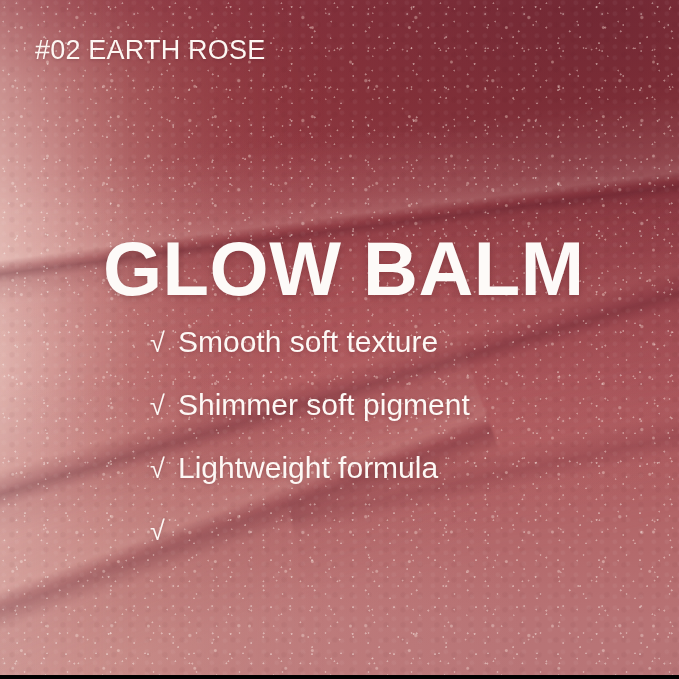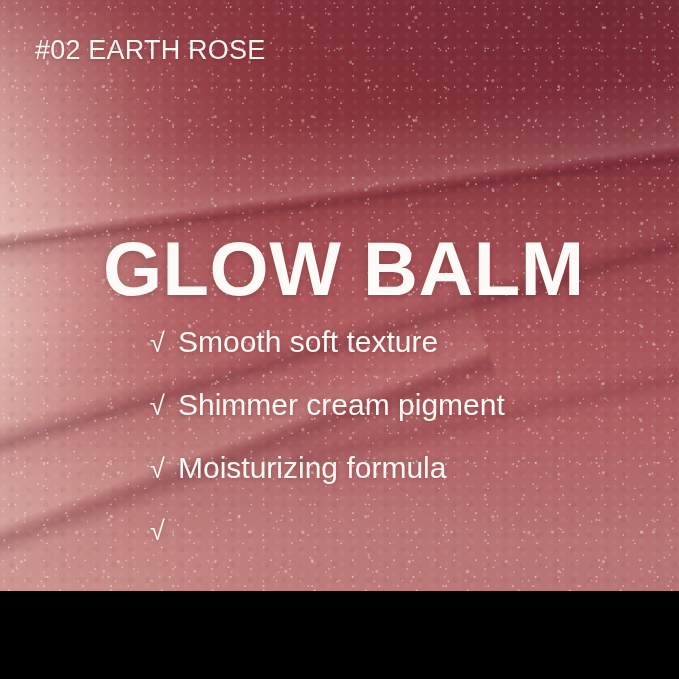--- a/index.html
+++ b/index.html
@@ -5,21 +5,21 @@
 <style>
   html, body {
     margin: 0;
     padding: 0;
     background: #000;
   }
 
   .stage {
     position: relative;
     width: 679px;
-    height: 591px;
+    height: 675px;
     overflow: hidden;
     font-family: "Liberation Sans", sans-serif;
     
     background: #a8505a;
   }
 
   
 
   .bg-layer {
     position: absolute;
@@ -366,25 +366,25 @@
 
     <div class="headline">GLOW BALM</div>
 
     <ul class="feature-list">
       <li class="feature-item">
         <span class="check-icon">√</span>
         <span class="feature-label">Smooth soft texture</span>
       </li>
       <li class="feature-item">
         <span class="check-icon">√</span>
-        <span class="feature-label">Shimmer cream pigment</span>
+        <span class="feature-label">Shimmer soft pigment</span>
       </li>
       <li class="feature-item">
         <span class="check-icon">√</span>
-        <span class="feature-label">Moisturizing formula</span>
+        <span class="feature-label">Lightweight formula</span>
       </li>
       <li class="feature-item">
         <span class="check-icon">√</span>
       </li>
     </ul>
 
   </div>
 </div>
 
 </body></html>

